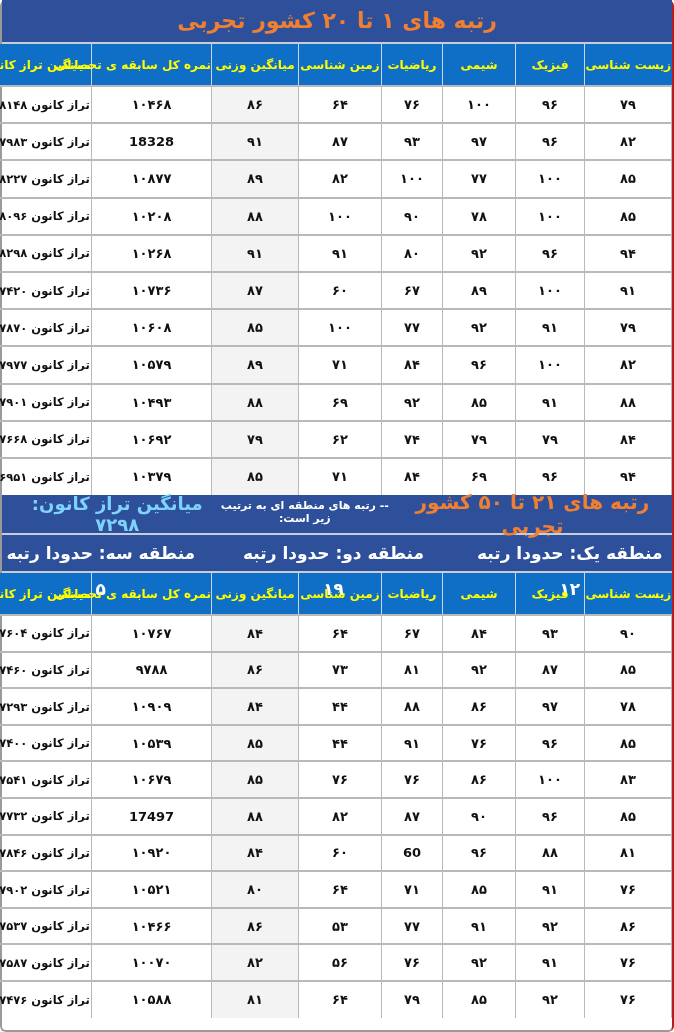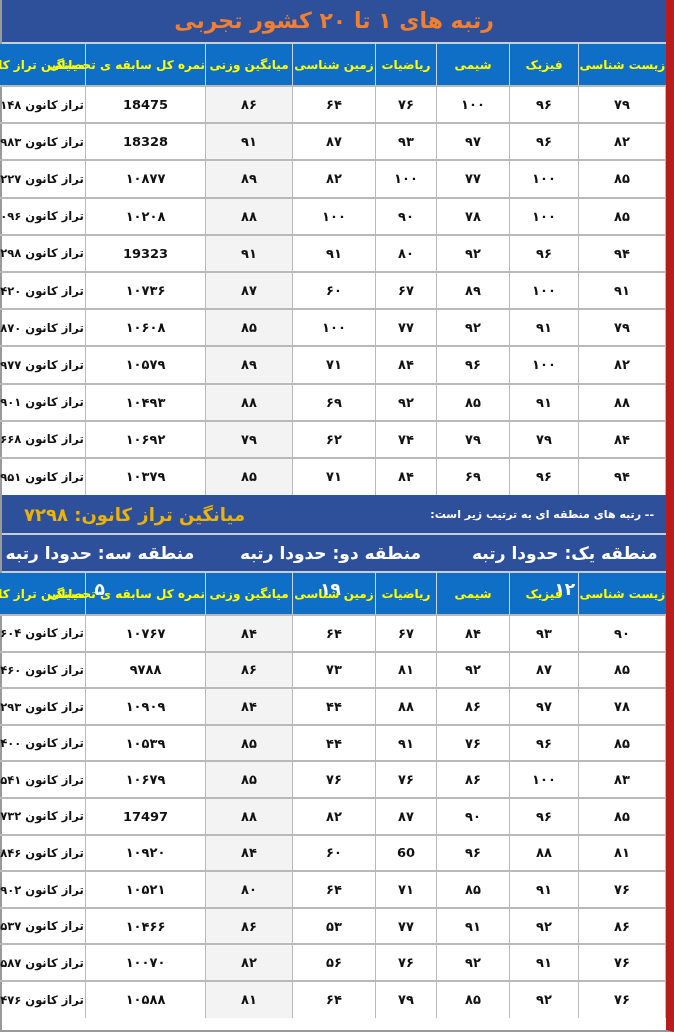--- a/index.html
+++ b/index.html
@@ -1,25 +1,25 @@
 <!DOCTYPE html>
 <html><head>
 <meta charset="utf-8">
 <style>
   * { box-sizing: border-box; margin: 0; padding: 0; }
   html, body { width: 674px; height: 1032px; background: #ffffff; overflow: hidden; }
   body { font-family: "DejaVu Sans", sans-serif; direction: rtl; }
-  .page { width: 674px; height: 1032px; position: relative; border-left: 2px solid #9a9a9a; border-right: 8px solid #b91c1c; border-bottom: 2px solid #9a9a9a; }
+  .page { width: 674px; height: 1032px; position: relative; border-left: 2px solid #9a9a9a; border-right: 2px solid #b91c1c; border-bottom: 2px solid #9a9a9a; border-radius: 6px; }
   .banner {
     background: #2e4f9a; color: #f07f32; text-align: center; font-weight: bold;
     border-bottom: 2px solid #c8ced8;
   }
   .banner-1 { height: 44px; line-height: 42px; font-size: 22px; }
   .banner-2 { height: 40px; display: flex; align-items: center; justify-content: space-between; padding: 0 12px 0 22px; font-size: 20px; }
-  .banner-2 .left-part { color: #eab308; font-size: 18px; }
+  .banner-2 .left-part { color: #7dd3fc; font-size: 18px; }
   .banner-2 .right-part { display: flex; align-items: baseline; gap: 6px; }
   .banner-2 .note { color: #ffffff; font-size: 11px; font-weight: bold; }
   .banner-3 { height: 38px; line-height: 36px; font-size: 17px; color: #ffffff; display: flex; justify-content: center; gap: 34px; }
   table { width: 100%; border-collapse: collapse; table-layout: fixed; }
   th {
     background: #0f6fc6; color: #ffff00; font-size: 12px; font-weight: bold; height: 42px;
     border-left: 1px solid #c9d5e6; text-align: center; white-space: nowrap;
   }
   td {
     height: 37.2px; text-align: center; font-size: 13px; font-weight: bold; color: #111;
@@ -65,21 +65,21 @@
       </tr>
     </thead>
     <tbody id="s1-body">
         <tr>
           <td>۷۹</td>
           <td>۹۶</td>
           <td>۱۰۰</td>
           <td>۷۶</td>
           <td>۶۴</td>
           <td class="avg">۸۶</td>
-          <td>18475</td>
+          <td>۱۰۴۶۸</td>
           <td class="kanoon">تراز کانون ۸۱۴۸</td>
         </tr>
         <tr>
           <td>۸۲</td>
           <td>۹۶</td>
           <td>۹۷</td>
           <td>۹۳</td>
           <td>۸۷</td>
           <td class="avg">۹۱</td>
           <td>18328</td>
@@ -105,21 +105,21 @@
           <td>۱۰۲۰۸</td>
           <td class="kanoon">تراز کانون ۸۰۹۶</td>
         </tr>
         <tr>
           <td>۹۴</td>
           <td>۹۶</td>
           <td>۹۲</td>
           <td>۸۰</td>
           <td>۹۱</td>
           <td class="avg">۹۱</td>
-          <td>19323</td>
+          <td>۱۰۲۶۸</td>
           <td class="kanoon">تراز کانون ۸۲۹۸</td>
         </tr>
         <tr>
           <td>۹۱</td>
           <td>۱۰۰</td>
           <td>۸۹</td>
           <td>۶۷</td>
           <td>۶۰</td>
           <td class="avg">۸۷</td>
           <td>۱۰۷۳۶</td>
@@ -173,20 +173,21 @@
           <td>۷۱</td>
           <td class="avg">۸۵</td>
           <td>۱۰۳۷۹</td>
           <td class="kanoon">تراز کانون ۶۹۵۱</td>
         </tr>
       </tbody>
   </table>
 
   <div class="banner banner-2">
     <div class="right-part">
+      <span>رتبه های ۲۱ تا ۵۰ کشور تجربی</span>
       <span class="note">-- رتبه های منطقه ای به ترتیب زیر است:</span>
     </div>
     <span class="left-part">میانگین تراز کانون: ۷۲۹۸</span>
   </div>
 
   <div class="banner banner-3">
     <span>منطقه یک: حدودا رتبه ۱۲</span>
     <span>منطقه دو: حدودا رتبه ۱۹</span>
     <span>منطقه سه: حدودا رتبه ۵</span>
   </div>

